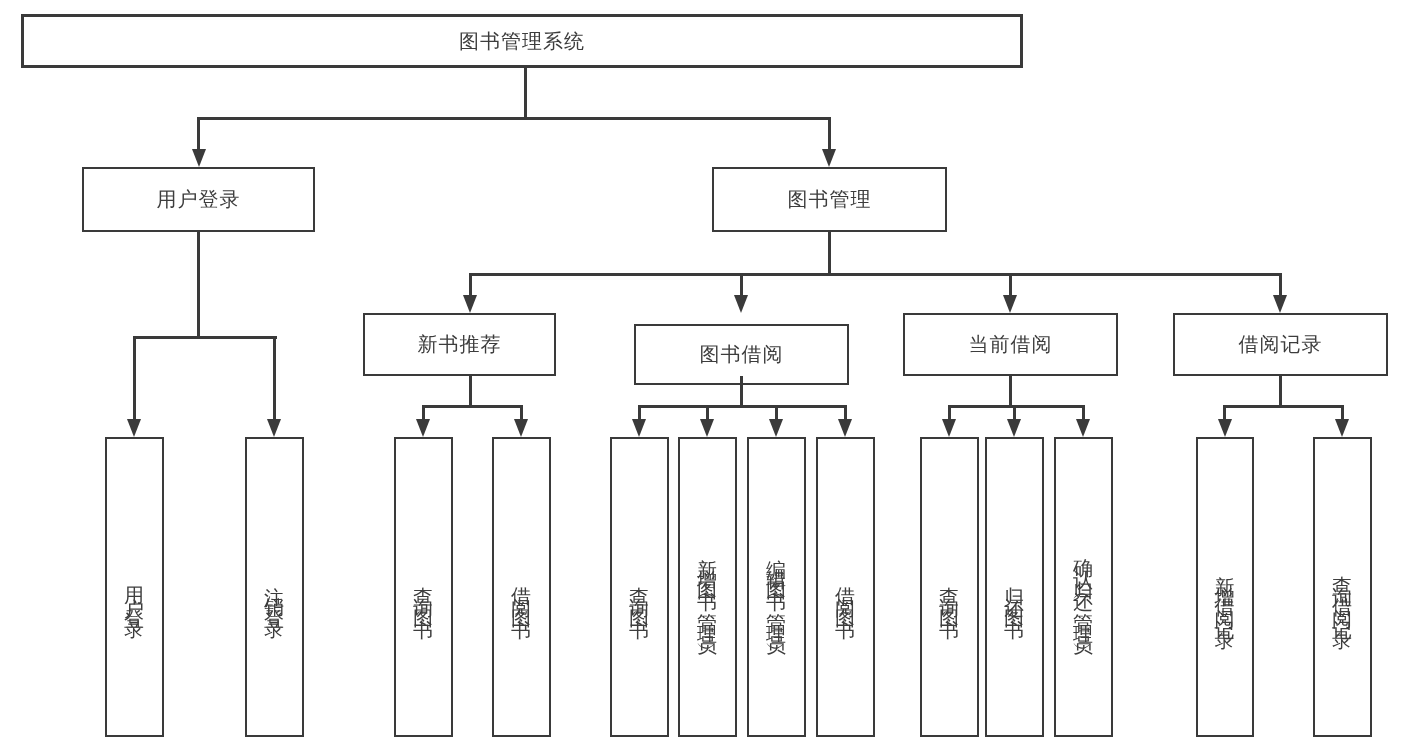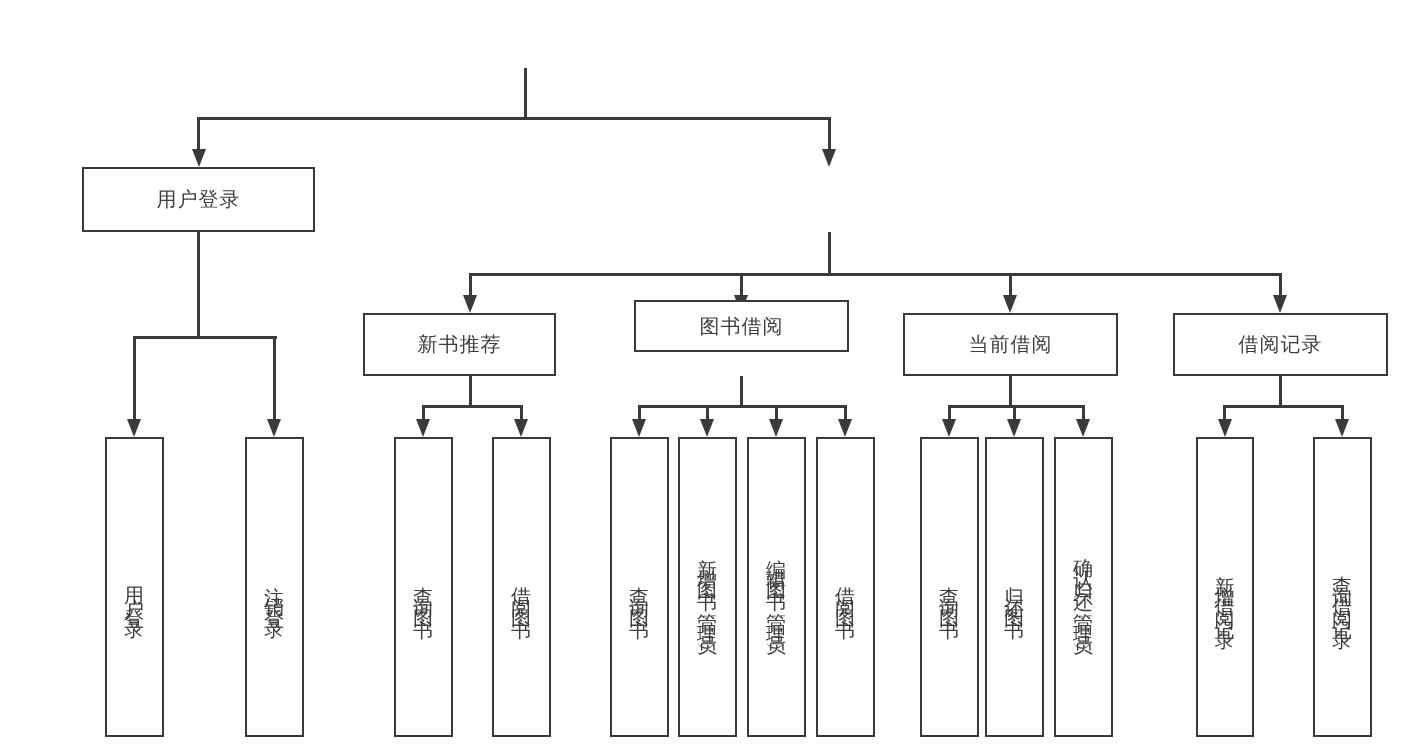--- a/index.html
+++ b/index.html
@@ -33,50 +33,52 @@
   .watermark{
     position:absolute;color:var(--watermark);font-size:21px;letter-spacing:1px;
     text-shadow:0 0 2px #fff;white-space:nowrap;z-index:5;
   }
 </style>
 </head>
 <body>
 
 <div class="canvas">
 
+  <div class="box lv1" style="left:21px;top:14px;width:1002px;height:54px;">图书管理系统</div>
 
   <div class="vl" style="left:524px;top:68px;height:49px;"></div>
   <div class="hl" style="left:197px;top:117px;width:634px;"></div>
   <div class="vl" style="left:197px;top:117px;height:34px;"></div>
   <div class="ah" style="left:192px;top:149px;"></div>
   <div class="vl" style="left:828px;top:117px;height:34px;"></div>
   <div class="ah" style="left:822px;top:149px;"></div>
 
   <div class="box" style="left:82px;top:167px;width:233px;height:65px;">用户登录</div>
+  <div class="box" style="left:712px;top:167px;width:235px;height:65px;">图书管理</div>
 
   <div class="vl" style="left:197px;top:232px;height:104px;"></div>
   <div class="hl" style="left:133px;top:336px;width:144px;"></div>
   <div class="vl" style="left:133px;top:336px;height:85px;"></div>
   <div class="ah" style="left:127px;top:419px;"></div>
   <div class="vl" style="left:273px;top:336px;height:85px;"></div>
   <div class="ah" style="left:267px;top:419px;"></div>
 
   <div class="vl" style="left:828px;top:232px;height:41px;"></div>
   <div class="hl" style="left:469px;top:273px;width:813px;"></div>
   <div class="vl" style="left:469px;top:273px;height:26px;"></div>
   <div class="ah" style="left:463px;top:295px;"></div>
   <div class="vl" style="left:740px;top:273px;height:26px;"></div>
   <div class="ah" style="left:734px;top:295px;"></div>
   <div class="vl" style="left:1009px;top:273px;height:26px;"></div>
   <div class="ah" style="left:1003px;top:295px;"></div>
   <div class="vl" style="left:1279px;top:273px;height:26px;"></div>
   <div class="ah" style="left:1273px;top:295px;"></div>
 
   <div class="box" style="left:363px;top:313px;width:193px;height:63px;">新书推荐</div>
-  <div class="box" style="left:634px;top:300px;width:215px;height:52px;">图书借阅</div>
+  <div class="box" style="left:634px;top:324px;width:215px;height:61px;">图书借阅</div>
   <div class="box" style="left:1173px;top:313px;width:215px;height:63px;">借阅记录</div>
   <div class="box" style="left:903px;top:313px;width:215px;height:63px;">当前借阅</div>
 
   <div class="vl" style="left:469px;top:376px;height:29px;"></div>
   <div class="hl" style="left:422px;top:405px;width:101px;"></div>
   <div class="vl" style="left:422px;top:405px;height:16px;"></div>
   <div class="ah" style="left:416px;top:419px;"></div>
   <div class="vl" style="left:520px;top:405px;height:16px;"></div>
   <div class="ah" style="left:514px;top:419px;"></div>
 

